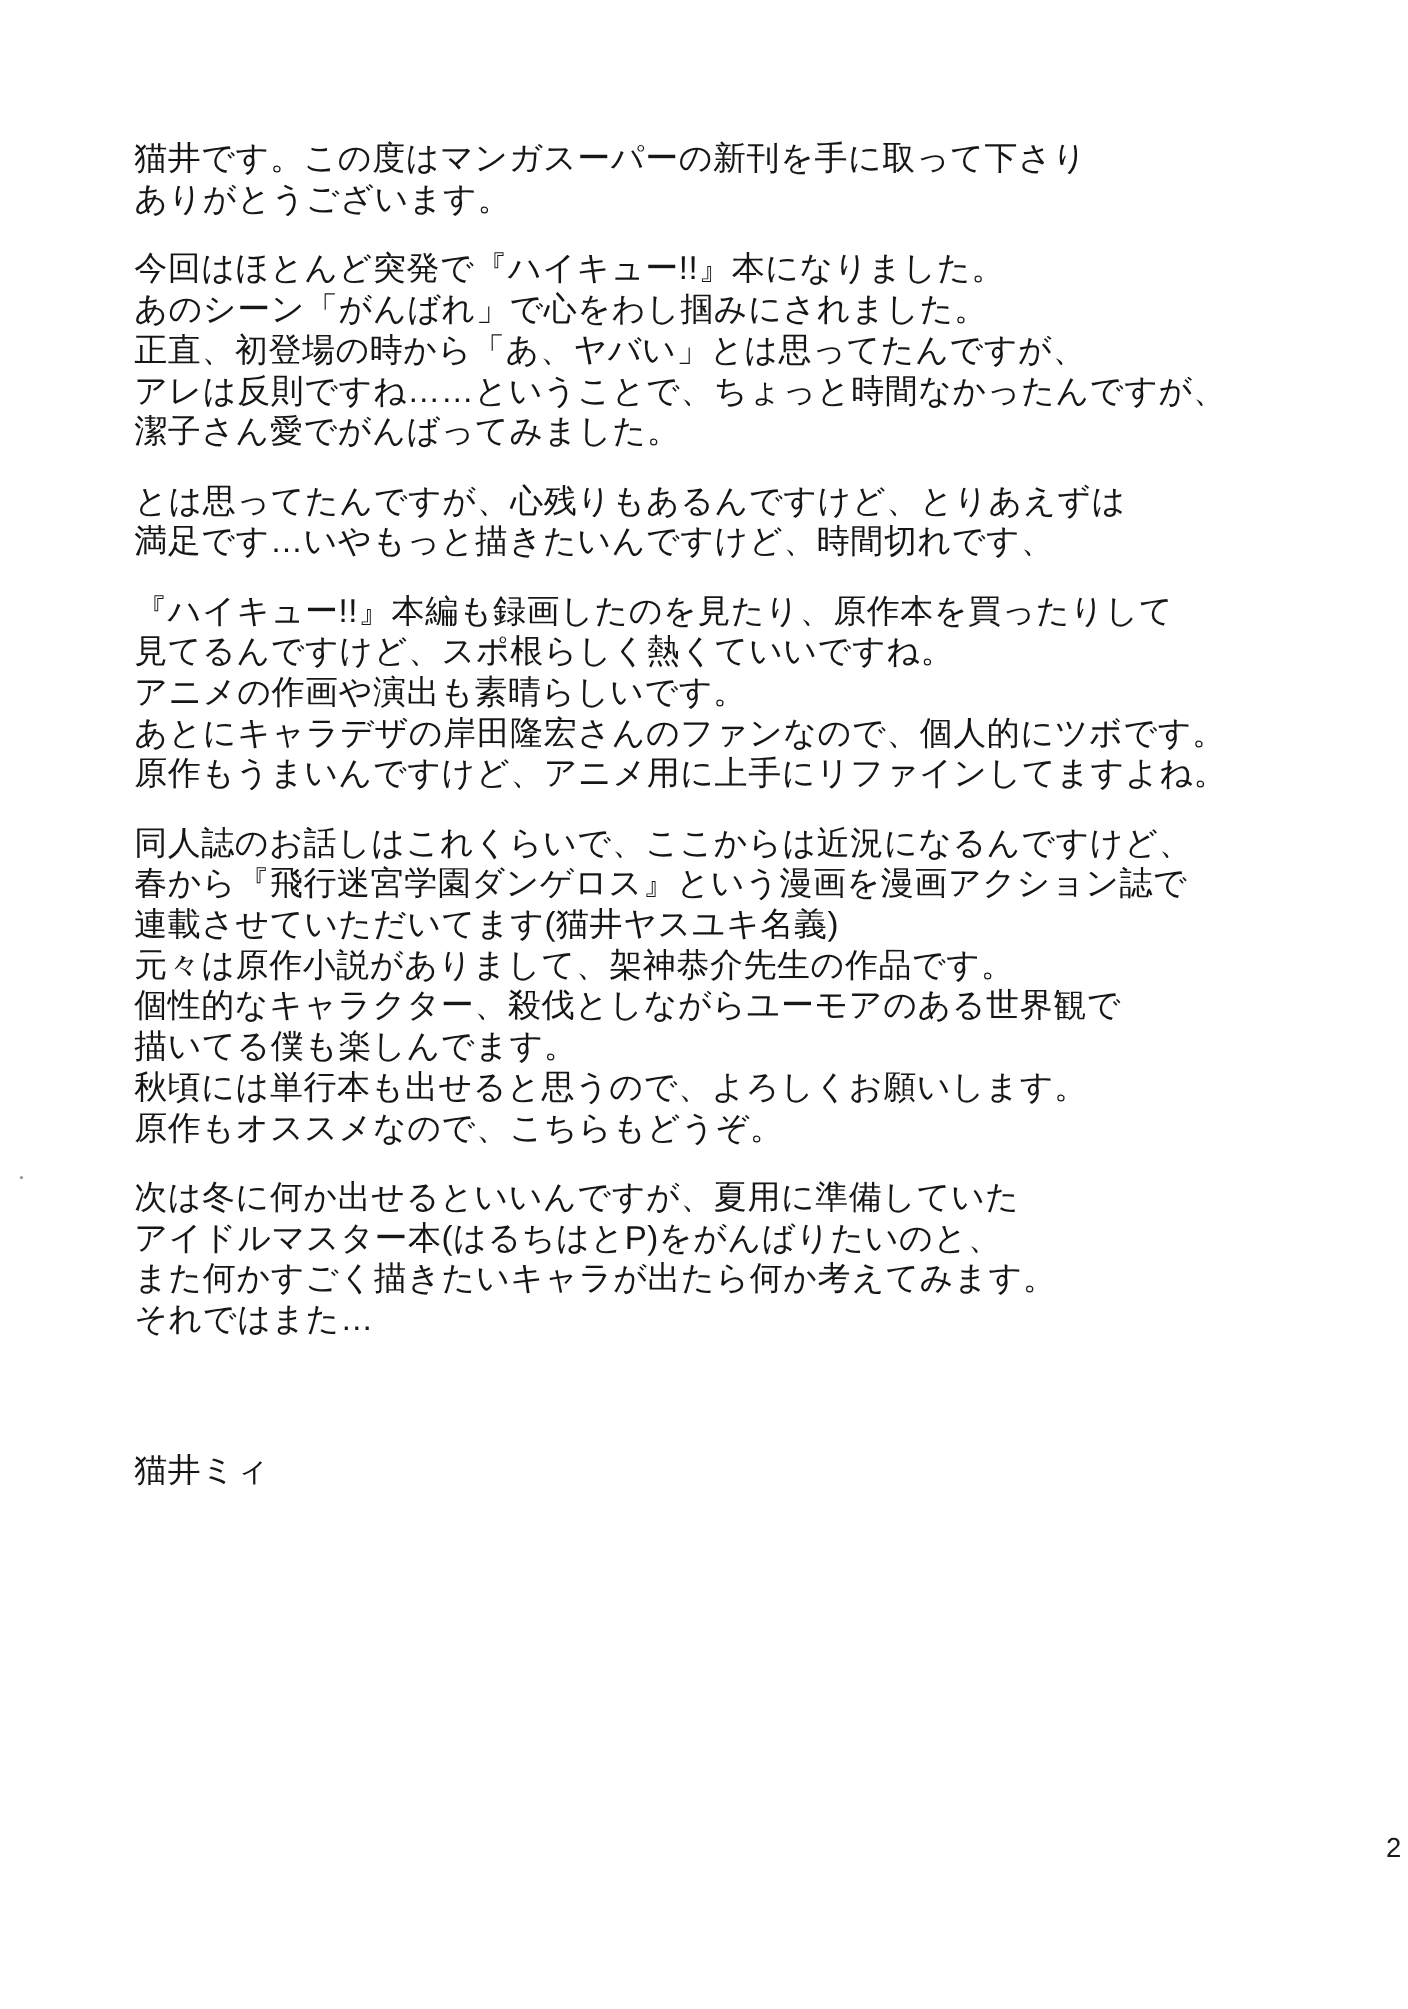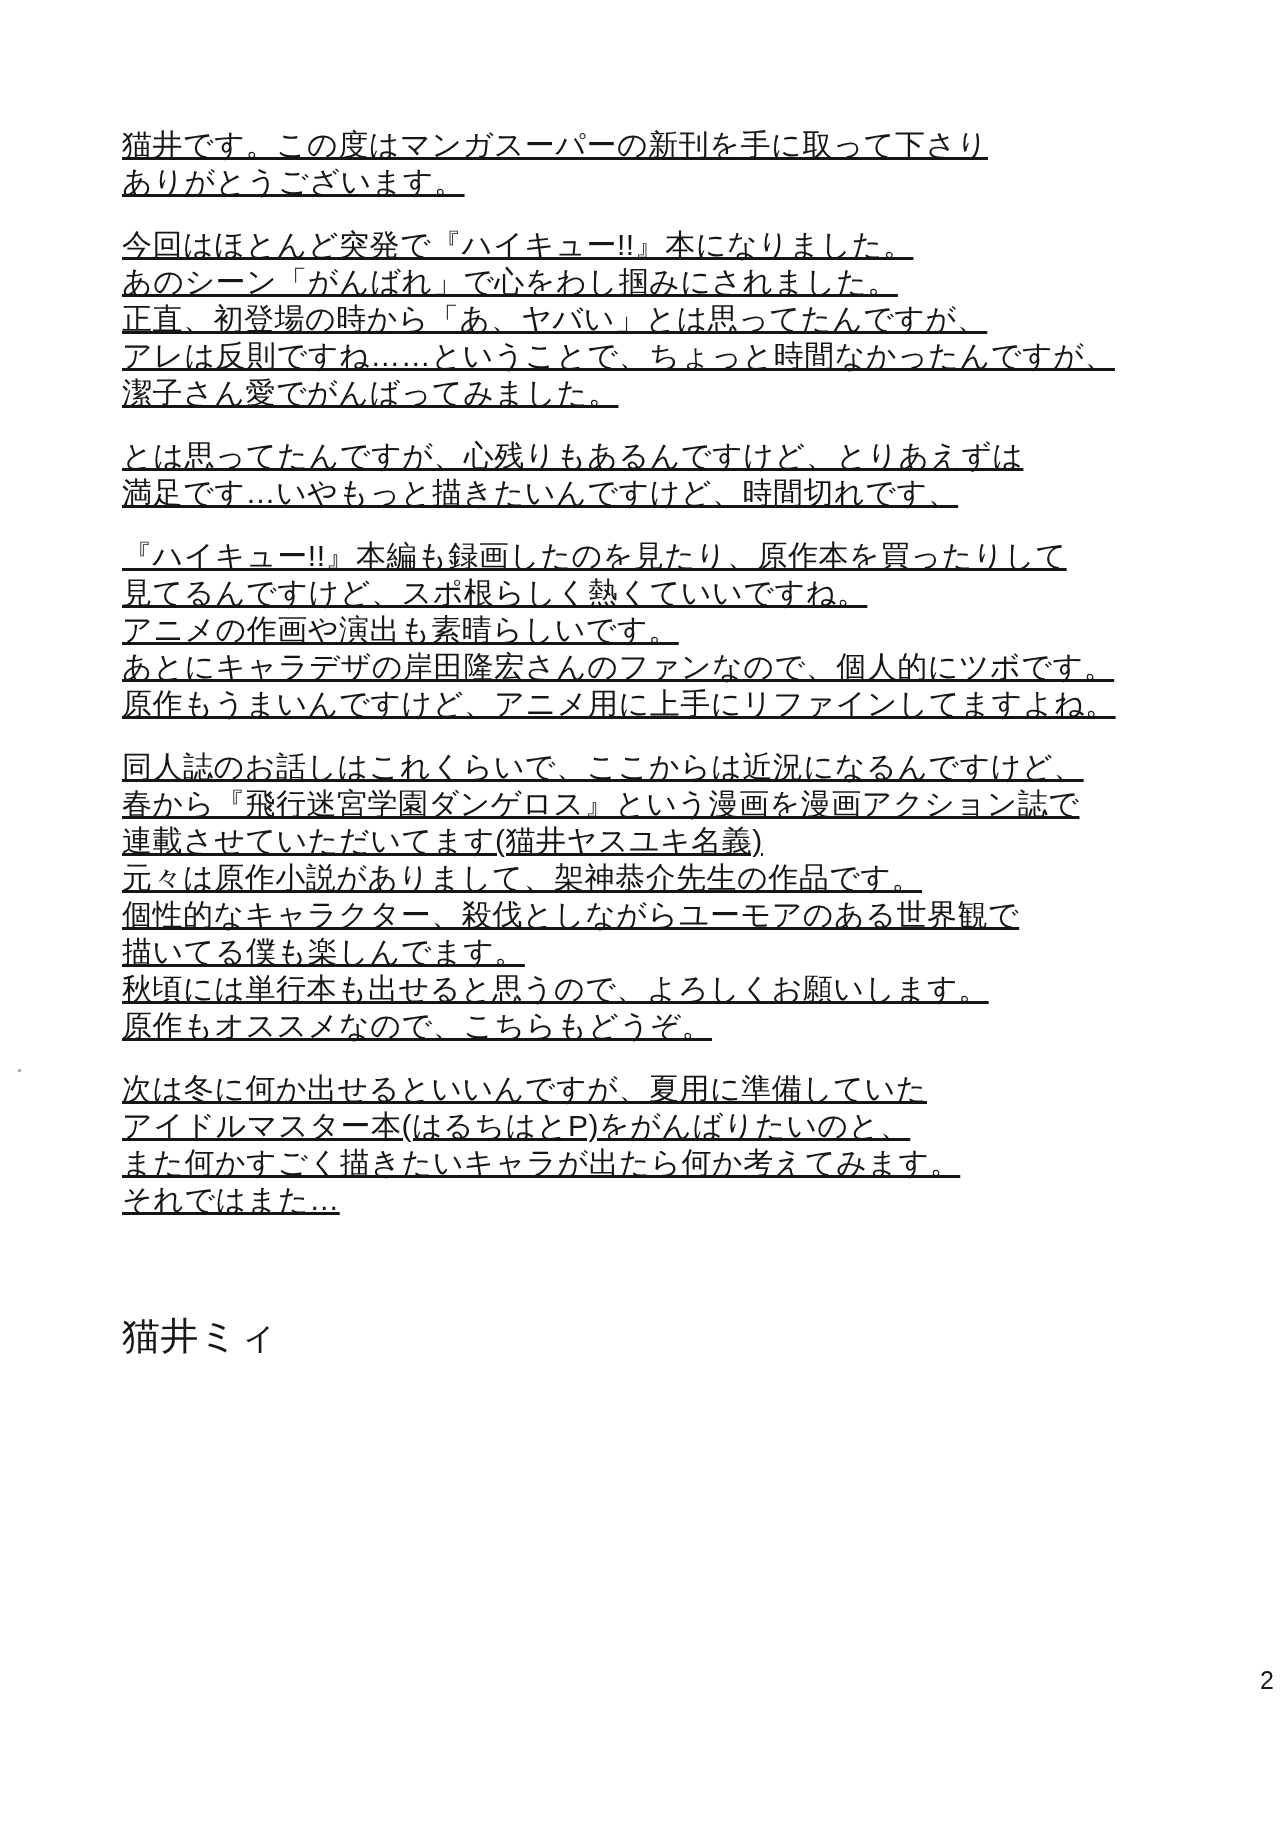--- a/index.html
+++ b/index.html
@@ -25,25 +25,24 @@
     line-height: 37px;
     letter-spacing: 0.5px;
     font-weight: 500;
   }
   .paragraph {
     margin: 0 0 26px 0;
     padding: 0;
   }
   .text-line {
     white-space: nowrap;
-    text-decoration: underline;
   }
   .signature {
     margin-top: 100px;
-    font-size: 38px;
+    font-size: 30px;
     line-height: 37px;
   }
   .page-number {
     position: absolute;
     right: 6px;
     top: 1666px;
     font-size: 25px;
     color: #1a1a1a;
   }
   .scan-artifact-dot {

